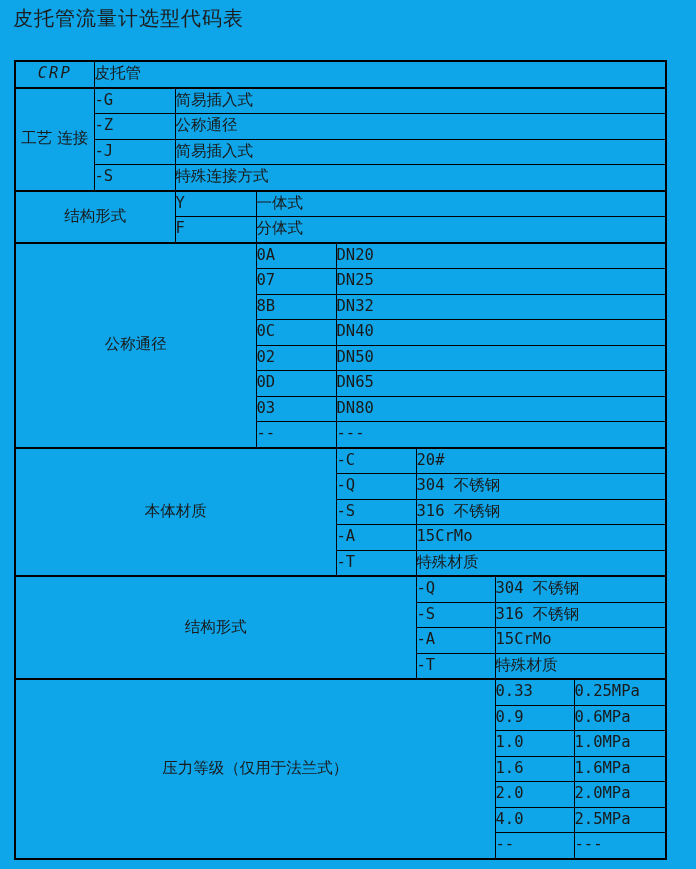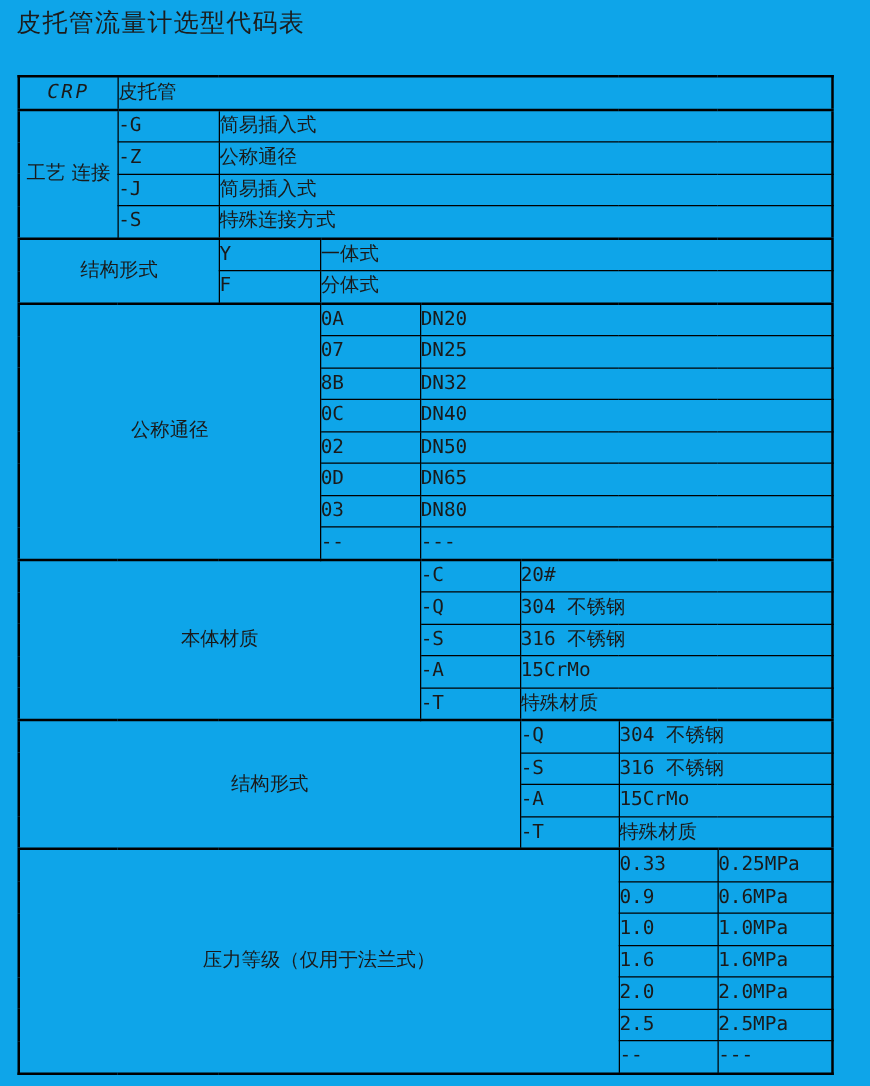--- a/index.html
+++ b/index.html
@@ -202,21 +202,21 @@
       </tr>
       <tr>
         <td class="code">1.6</td>
         <td class="desc">1.6MPa</td>
       </tr>
       <tr>
         <td class="code">2.0</td>
         <td class="desc">2.0MPa</td>
       </tr>
       <tr>
-        <td class="code">2.5</td>
+        <td class="code">4.0</td>
         <td class="desc">2.5MPa</td>
       </tr>
       <tr>
         <td class="code">--</td>
         <td class="desc">---</td>
       </tr>
 
     </tbody>
   </table>
 </div>

